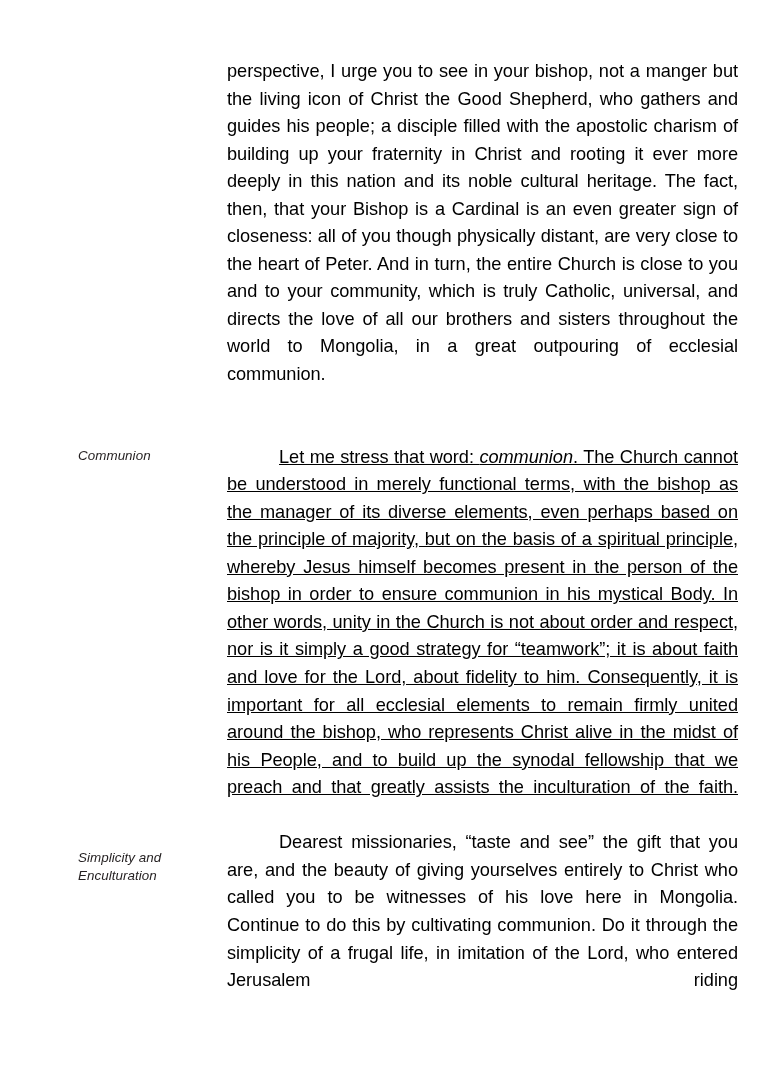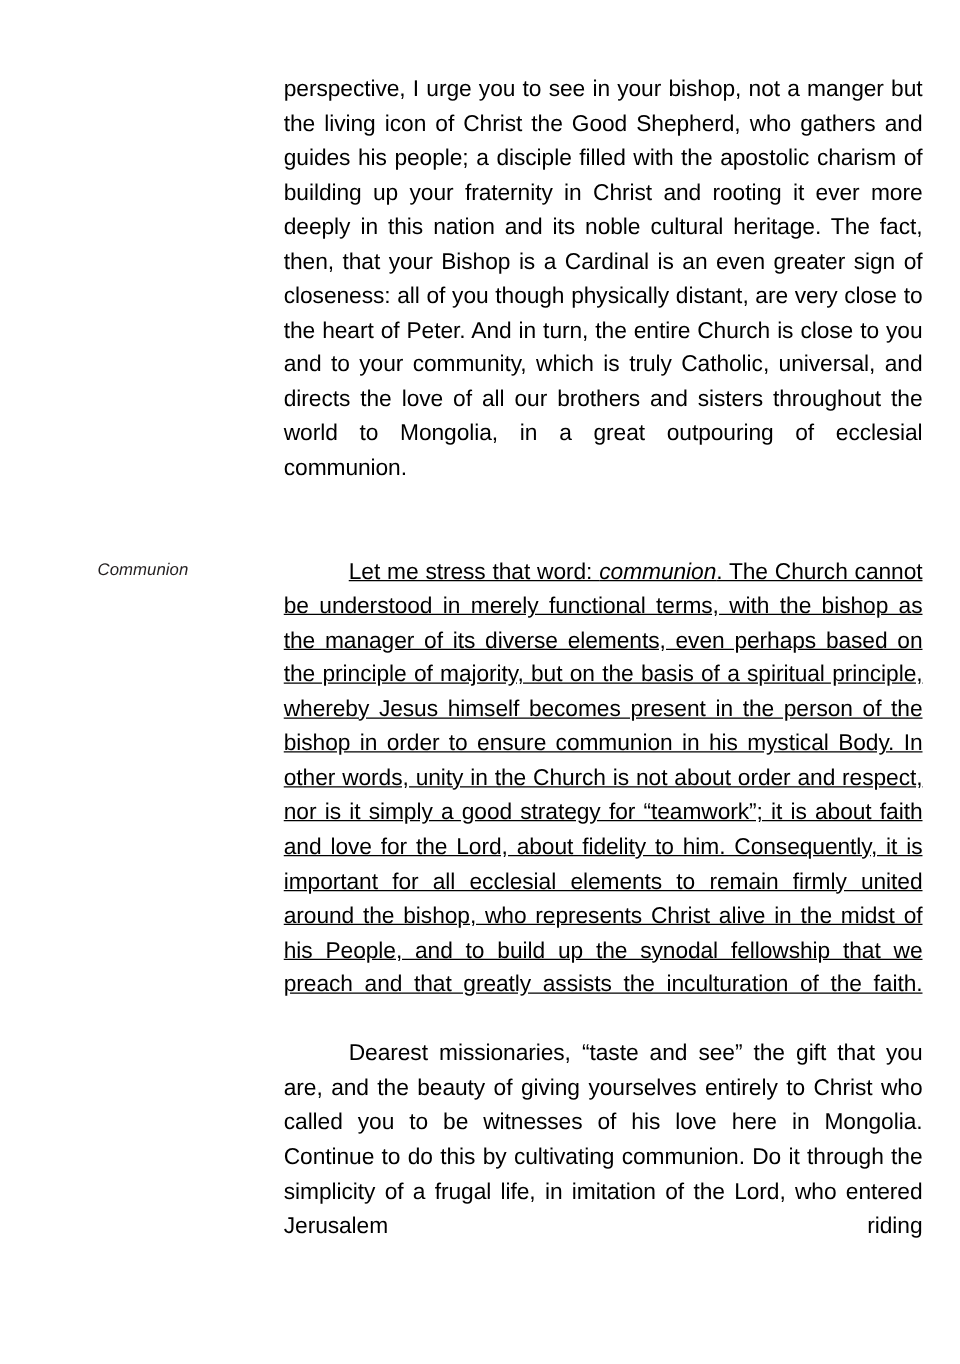--- a/index.html
+++ b/index.html
@@ -87,20 +87,24 @@
 </style>
 </head>
 <body>
 
 <div class="page">
 
   <div class="margin-note" id="margin-note-communion">
     <span class="note-line">Communion</span>
   </div>
 
+  <div class="margin-note" id="margin-note-simplicity">
+    <span class="note-line">Simplicity and</span>
+    <span class="note-line">Enculturation</span>
+  </div>
 
   <div class="text-column">
 
     <p class="para continued">
       <span>perspective, I urge you to see in your bishop, not a manger but the living icon of Christ the Good Shepherd, who gathers and guides his people; a disciple filled with the apostolic charism of building up your fraternity in Christ and rooting it ever more deeply in this nation and its noble cultural heritage.  The fact, then, that your Bishop is a Cardinal is an even greater sign of closeness: all of you though physically distant, are very close to the heart of Peter.  And in turn, the entire Church is close to you and to your community, which is truly Catholic, universal, and directs the love of all our brothers and sisters throughout the world to Mongolia, in a great outpouring of ecclesial communion.</span>
     </p>
 
     <p class="para indented gap-before">
       <span>Let me stress that word: </span><em class="italic">communion</em><span>.  The Church cannot be understood in merely functional terms, with the bishop as the manager of its diverse elements, even perhaps based on the principle of majority, but on the basis of a spiritual principle, whereby Jesus himself becomes present in the person of the bishop in order to ensure communion in his mystical Body.  In other words, unity in the Church is not about order and respect, nor is it simply a good strategy for “teamwork”; it is about faith and love for the Lord, about fidelity to him.  Consequently, it is important for all ecclesial elements to remain firmly united around the bishop, who represents Christ alive in the midst of his People, and to build up the synodal fellowship that we preach and that greatly assists the inculturation of the faith.</span>
     </p>

